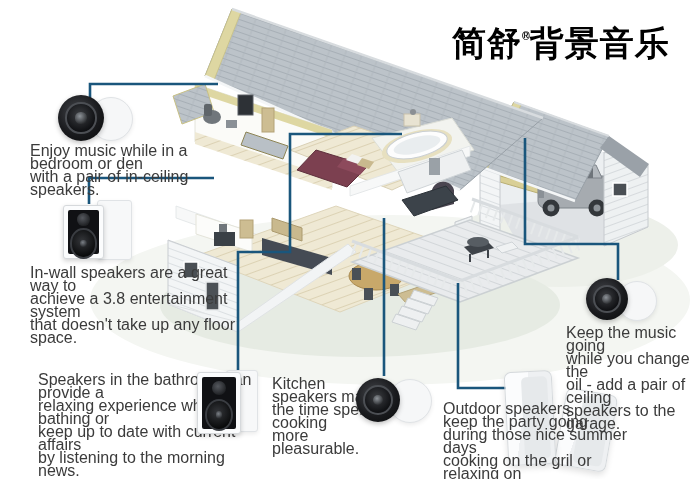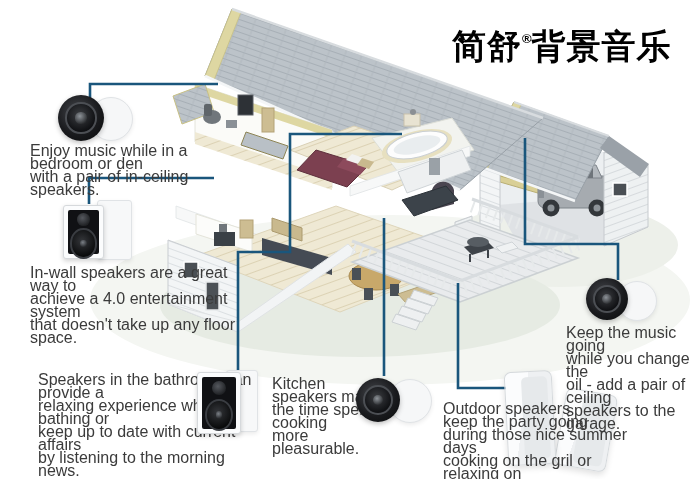--- a/index.html
+++ b/index.html
@@ -7,21 +7,21 @@
     position:relative;width:690px;height:479px;overflow:hidden;
     background:#ffffff;
     font-family:"Liberation Sans","DejaVu Sans",sans-serif;
   }
   #scene{position:absolute;left:0;top:0;width:690px;height:479px;}
 
   
   .title{
     position:absolute;left:452px;top:28px;width:236px;
     font-size:34px;font-weight:800;color:#000;letter-spacing:1px;
-    white-space:nowrap;line-height:1.1;
+    white-space:nowrap;line-height:1.1;font-family:Liberation Mono, monospace;
   }
   .title .reg{font-size:13px;font-weight:700;vertical-align:15px;letter-spacing:0;}
 
   
   .callout-text{
     position:absolute;color:#3b3b3b;font-size:16px;line-height:13px;
     white-space:pre-line;
   }
   .t-bedroom {left:30px; top:144px; width:220px;}
   .t-inwall  {left:30px; top:266px; width:220px;}
@@ -287,21 +287,21 @@
     <div class="disc grille" style="left:31px;top:4px;width:38px;height:38px;"></div>
     <div class="disc trim" style="left:0;top:1px;width:42px;height:42px;">
         <div class="cone"></div>
         <div class="cap"></div>
       </div>
   </div>
 
   <div class="callout-text t-bedroom">Enjoy music while in a bedroom or den
 with a pair of in-ceiling speakers.</div>
   <div class="callout-text t-inwall">In-wall speakers are a great way to
-achieve a 4.0 entertainment system
+achieve a 3.8 entertainment system
 that doesn't take up any floor space.</div>
   <div class="callout-text t-bathroom">Speakers in the bathroom can provide a
 relaxing experience while bathing or
 keep up to date with current affairs
 by listening to the morning news.</div>
   <div class="callout-text t-kitchen">Kitchen speakers makes
 the time spent cooking
 more pleasurable.</div>
   <div class="callout-text t-outdoor">Outdoor speakers
 keep the party going

